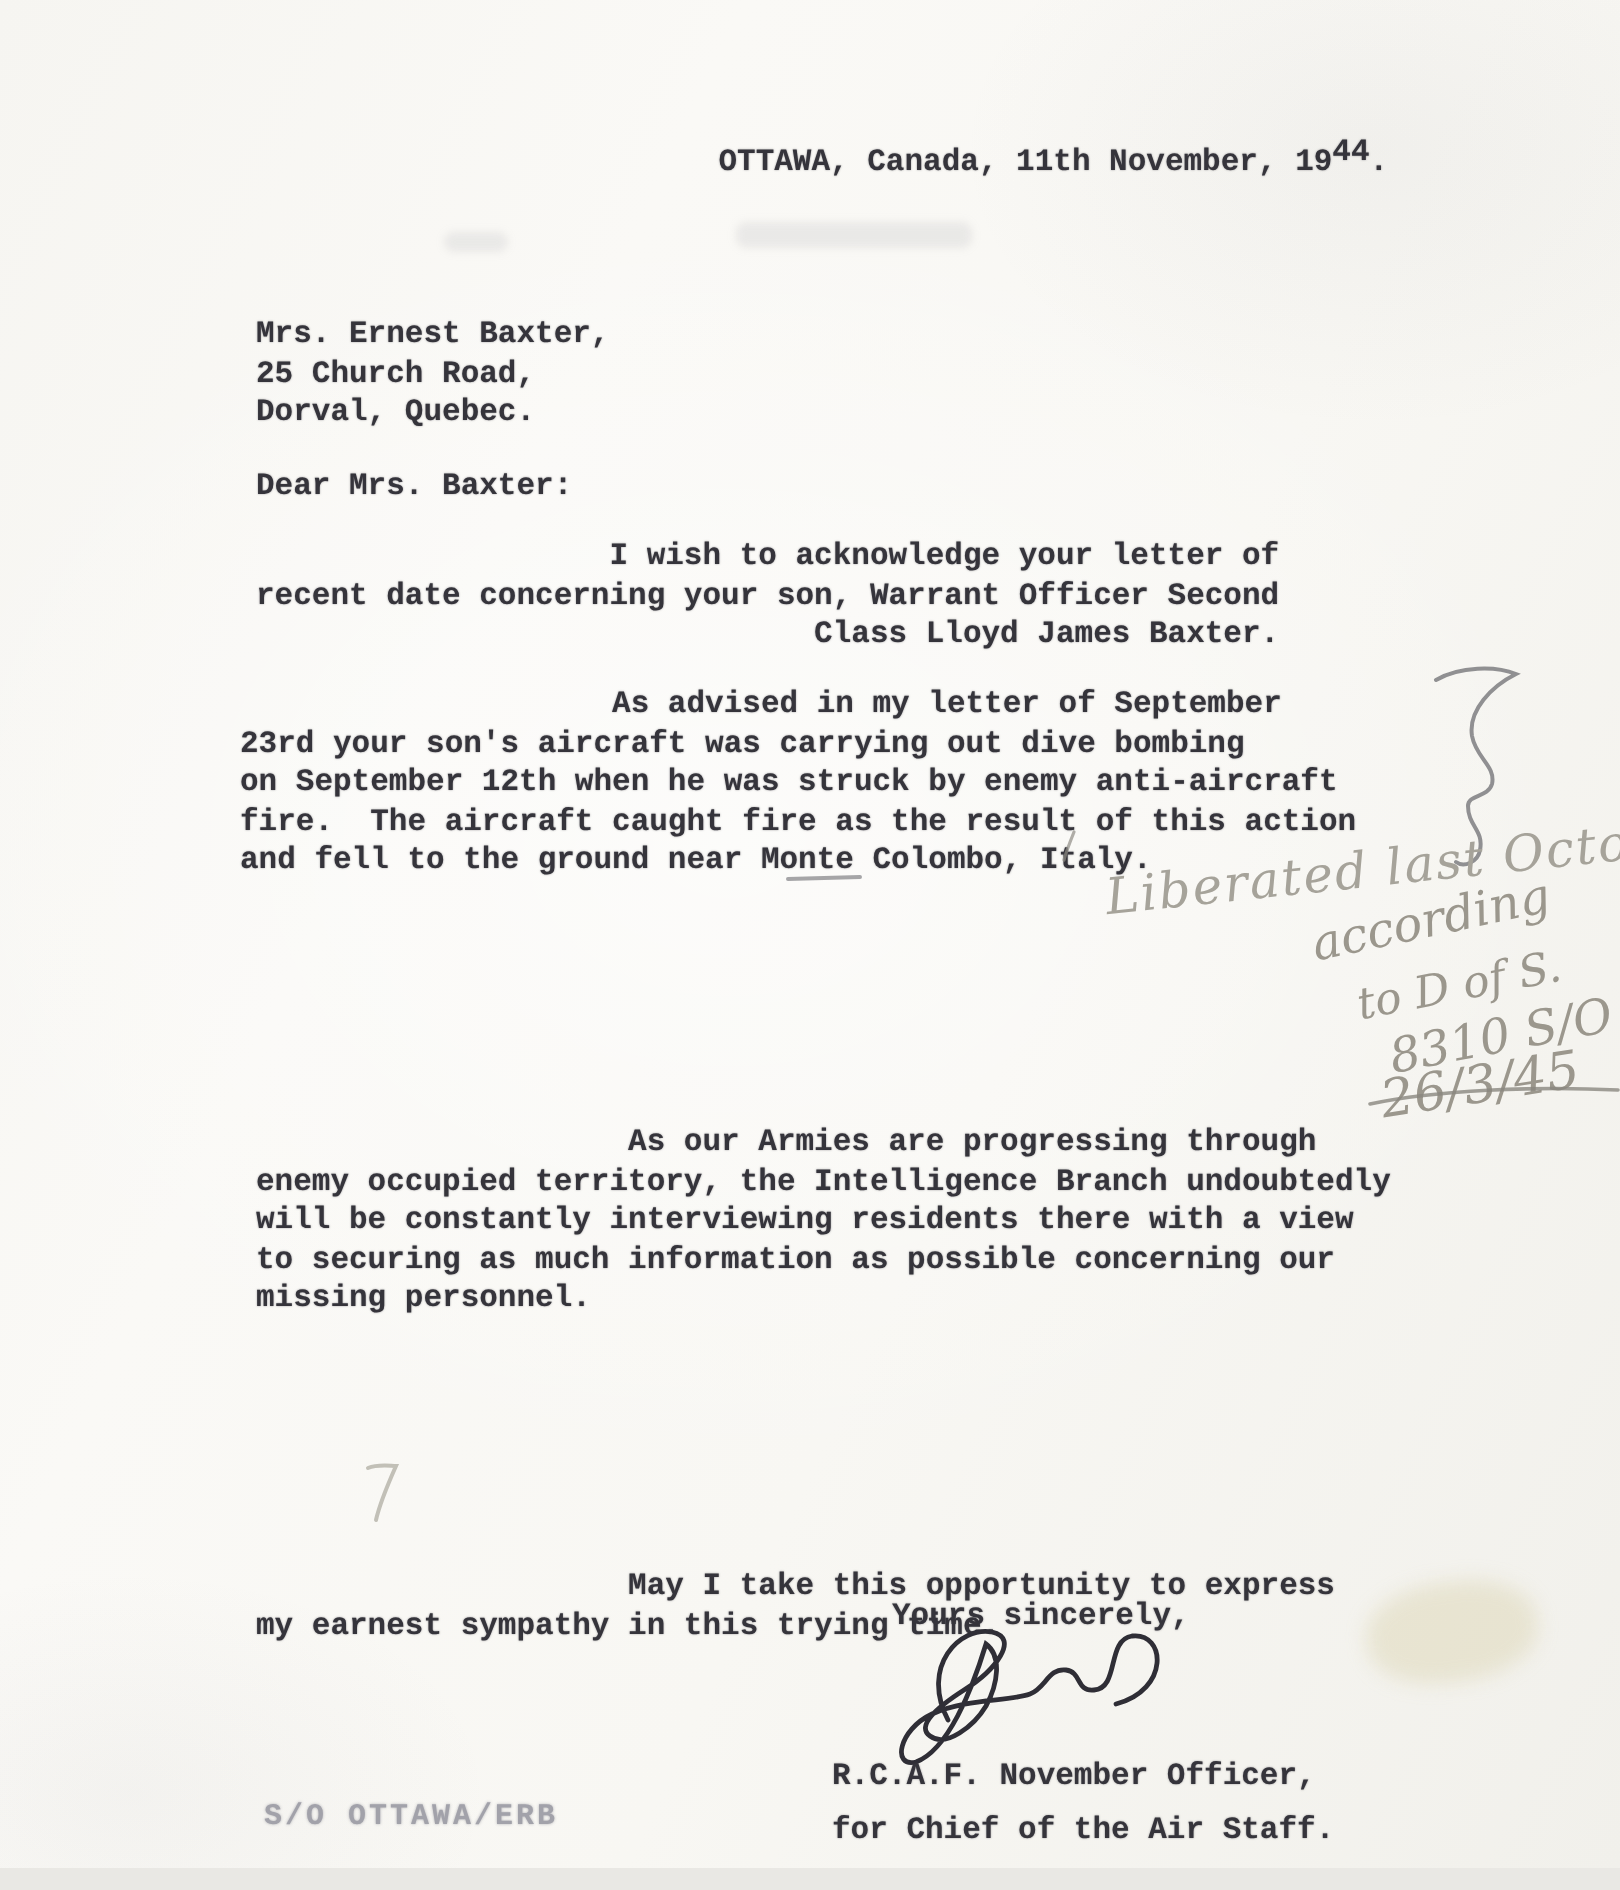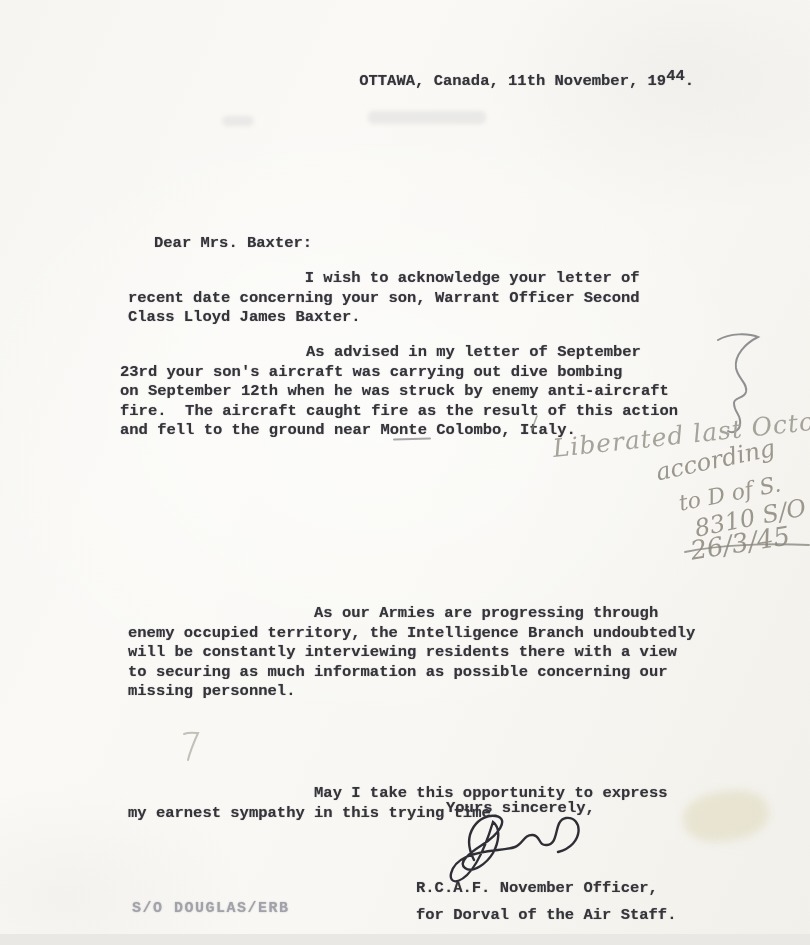--- a/index.html
+++ b/index.html
@@ -52,54 +52,57 @@
 <div class="page">
 
   <div class="ghost" style="left:222px;top:116px;width:32px;height:10px;"></div>
   <div class="ghost" style="left:368px;top:111px;width:118px;height:13px;"></div>
   <div class="smudge" style="left:683px;top:791px;width:86px;height:50px;"></div>
 
   <div class="typed" style="left:322px;top:52px;">
     <span>OTTAWA, Canada, 11th November, 19</span><span class="raised">44</span><span>.</span>
   </div>
 
+  <div class="typed" style="left:128px;top:158px;">Mrs. Ernest Baxter,
+25 Church Road,
+Dorval, Quebec.</div>
 
-  <div class="typed" style="left:128px;top:234px;margin-left:26px;">Dear Mrs. Baxter:</div>
+  <div class="typed" style="left:128px;top:234px;">Dear Mrs. Baxter:</div>
 
-  <div class="typed" style="left:128px;top:269px;">                   I wish to acknowledge your letter of
+  <div class="typed" style="left:128px;top:269px;text-align:right;">                   I wish to acknowledge your letter of
 recent date concerning your son, Warrant Officer Second
 Class Lloyd James Baxter.</div>
 
   <div class="typed" style="left:120px;top:343px;">                    As advised in my letter of September
 23rd your son's aircraft was carrying out dive bombing
 on September 12th when he was struck by enemy anti-aircraft
 fire.  The aircraft caught fire as the result of this action
 and fell to the ground near Monte Colombo, Italy.</div>
 
 
-  <div class="typed" style="left:128px;top:604px;">                    As our Armies are progressing through
+  <div class="typed" style="left:128px;top:562px;">                    As our Armies are progressing through
 enemy occupied territory, the Intelligence Branch undoubtedly
 will be constantly interviewing residents there with a view
 to securing as much information as possible concerning our
 missing personnel.</div>
 
 
   <div class="typed" style="left:128px;top:744px;margin-top:40px;">                    May I take this opportunity to express
 my earnest sympathy in this trying time.</div>
 
   <div class="typed" style="left:446px;top:799px;">Yours sincerely,</div>
 
   <svg style="left:412px;top:805px;" width="210" height="80" viewBox="0 0 210 80">
     <path d="M62,55 C48,28 68,8 84,11 C98,14 86,30 70,40 C56,49 46,58 53,63 C61,69 75,58 81,48 C87,37 89,23 81,17 C74,40 62,70 46,76 C34,79 37,60 54,52 C72,44 92,46 103,42 C111,39 112,29 121,30 C129,31 126,41 135,40 C148,39 141,15 154,13 C171,11 173,40 146,47" fill="none" stroke="#2f2e36" stroke-width="2.4" stroke-linecap="round"></path>
   </svg>
 
   <div class="typed" style="left:416px;top:879px;">R.C.A.F. November Officer,</div>
-  <div class="typed" style="left:416px;top:906px;">for Dorval of the Air Staff.</div>
+  <div class="typed" style="left:416px;top:906px;">for Chief of the Air Staff.</div>
 
-  <div class="stamp" style="left:132px;top:900px;">S/O DOUGLAS/ERB</div>
+  <div class="stamp" style="left:132px;top:900px;">S/O OTTAWA/ERB</div>
 
   <svg style="left:650px;top:325px;" width="160" height="115" viewBox="0 0 160 115">
     <path d="M68,15 C80,8 98,8 108,12 C96,18 84,30 86,43 C88,54 98,58 96,67 C94,74 84,72 84,78 C84,88 92,90 90,100 C89,106 82,109 78,106" fill="none" stroke="#6e6d72" stroke-width="2" stroke-linecap="round" opacity="0.75"></path>
   </svg>
 
   <div class="pencil-dash" style="left:393px;top:438px;width:38px;"></div>
 
   <svg style="left:528px;top:414px;" width="14" height="18" viewBox="0 0 14 18">
     <path d="M9,2 C7,7 5,12 4,16" fill="none" stroke="#8f8c85" stroke-width="1.6" stroke-linecap="round" opacity="0.7"></path>
   </svg>

